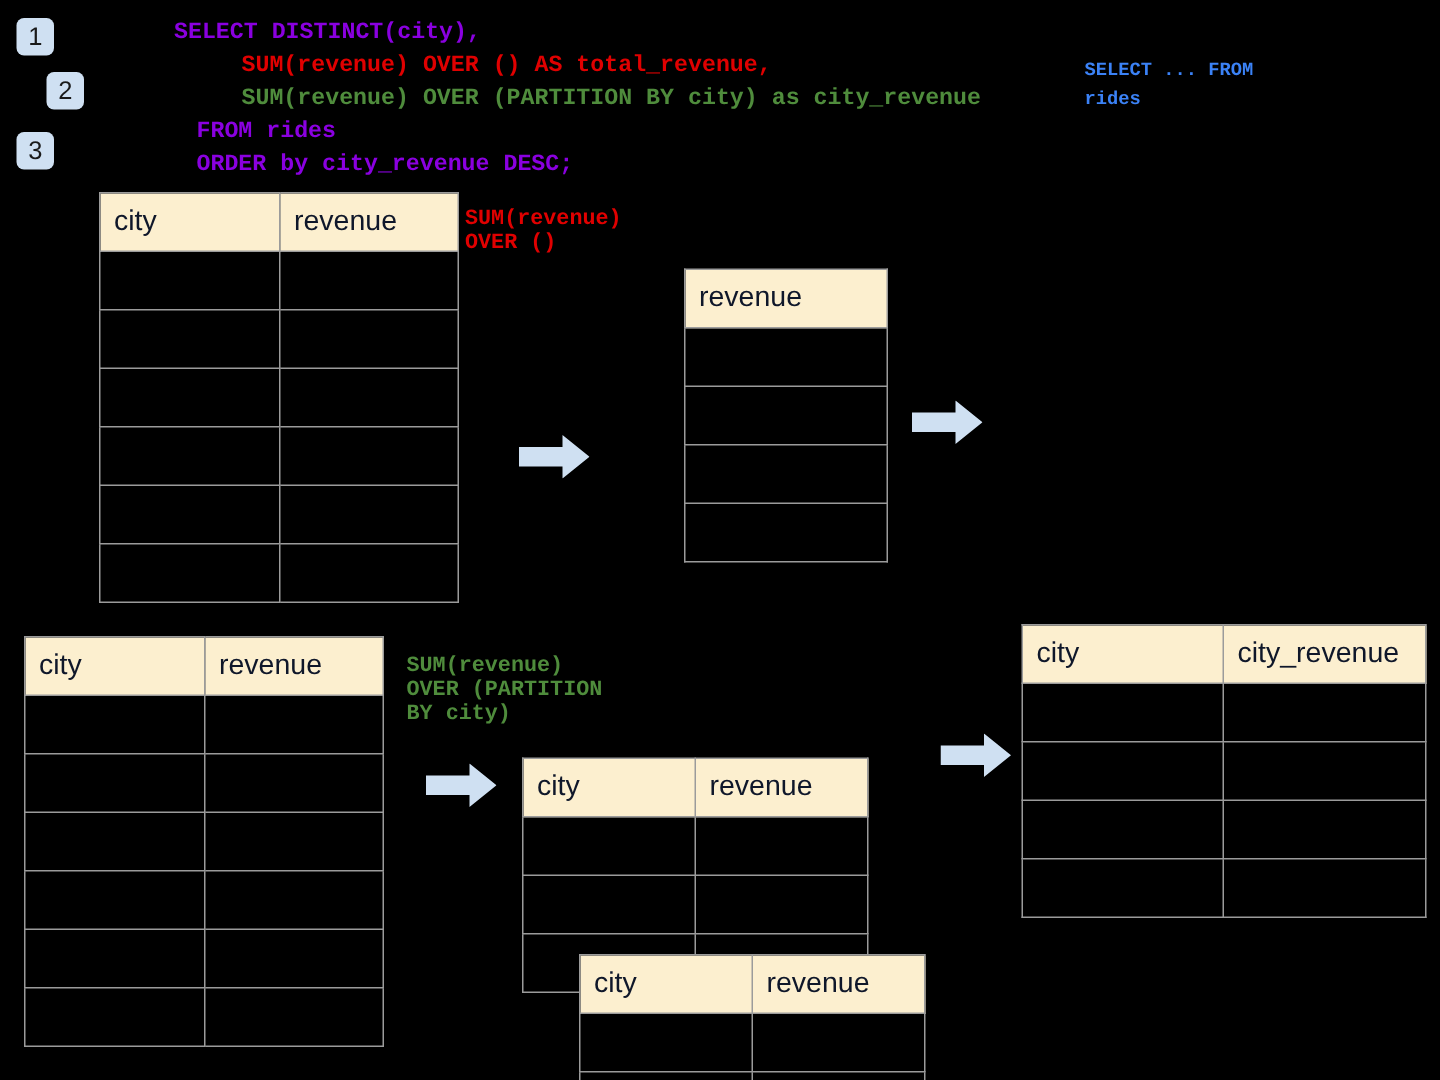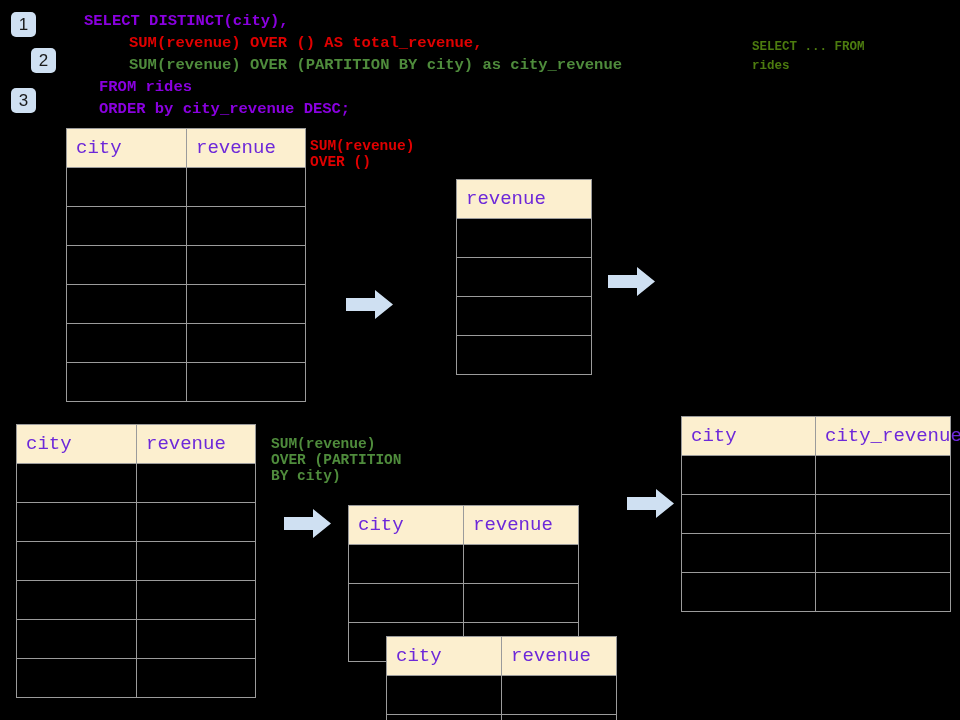--- a/index.html
+++ b/index.html
@@ -33,21 +33,21 @@
 
   
   .code {
     position: absolute;
     font-family: "Liberation Mono", monospace;
     font-size: 15.5px;
     font-weight: bold;
     white-space: pre;
     letter-spacing: 0px;
   }
-  .code-line { display: block; height: 22px; }
+  .code-line { display: block; height: 22px; margin-left: 32px; }
 
   
   .callout {
     position: absolute;
     font-family: "Liberation Mono", monospace;
     font-size: 14.5px;
     font-weight: bold;
     white-space: pre;
     line-height: 16px;
   }
@@ -63,22 +63,22 @@
     table-layout: fixed;
     background: #000000;
   }
   .tbl th, .tbl td {
     border: 1px solid #9b9b9b;
     margin: 0;
     padding: 0;
   }
   .tbl th {
     background: #fcefcf;
-    color: #6d28d9;
-    font-family: Liberation Mono, monospace;
+    color: #0f172a;
+    font-family: Liberation Sans, sans-serif;
     font-weight: normal;
     font-size: 19px;
     text-align: left;
     padding: 0 0 0 9px;
     height: 38px;
   }
   .tbl td {
     background: #000000;
     height: 38px;
   }
@@ -90,21 +90,21 @@
 
   <div id="badges-layer">
       <div class="badge" style="left: 11px; top: 12px; background: rgb(207, 224, 242);">1</div>
       <div class="badge" style="left: 31px; top: 48px; background: rgb(207, 224, 242);">2</div>
       <div class="badge" style="left: 11px; top: 88px; background: rgb(207, 224, 242);">3</div>
     </div>
 
   <div class="code" id="sql-block" style="left:84px; top:12px;"><span class="code-line" style="color: rgb(138, 0, 224); padding-left: 0px;">SELECT DISTINCT(city),</span><span class="code-line" style="color: rgb(224, 0, 0); padding-left: 45px;">SUM(revenue) OVER () AS total_revenue,</span><span class="code-line" style="color: rgb(79, 140, 60); padding-left: 45px;">SUM(revenue) OVER (PARTITION BY city) as city_revenue</span><span class="code-line" style="color: rgb(138, 0, 224); padding-left: 15px;">FROM rides</span><span class="code-line" style="color: rgb(138, 0, 224); padding-left: 15px;">ORDER by city_revenue DESC;</span></div>
 
   <div id="annotations-layer">
-      <div class="callout small" style="left: 752px; top: 38px; color: #4d7c0f;">SELECT ... FROM
+      <div class="callout small" style="left: 723px; top: 38px; color: #3b82f6;">SELECT ... FROM
 rides</div>
       <div class="callout" style="left: 310px; top: 138px; color: rgb(224, 0, 0);">SUM(revenue)
 OVER ()</div>
       <div class="callout" style="left: 271px; top: 436px; color: rgb(79, 140, 60);">SUM(revenue)
 OVER (PARTITION
 BY city)</div>
     </div>
 
   <div id="arrows-layer">
       <div style="position: absolute; left: 346px; top: 290px; width: 47px; height: 29px;"><svg width="47" height="29" viewBox="0 0 47 29">

